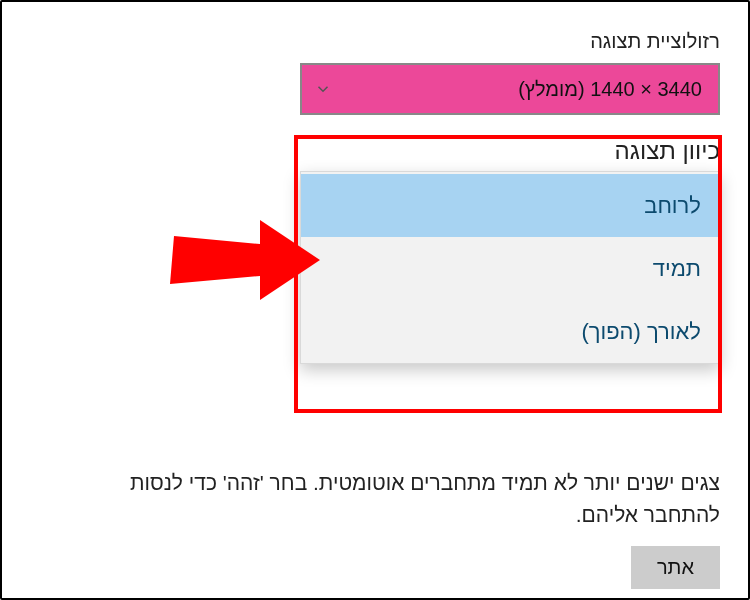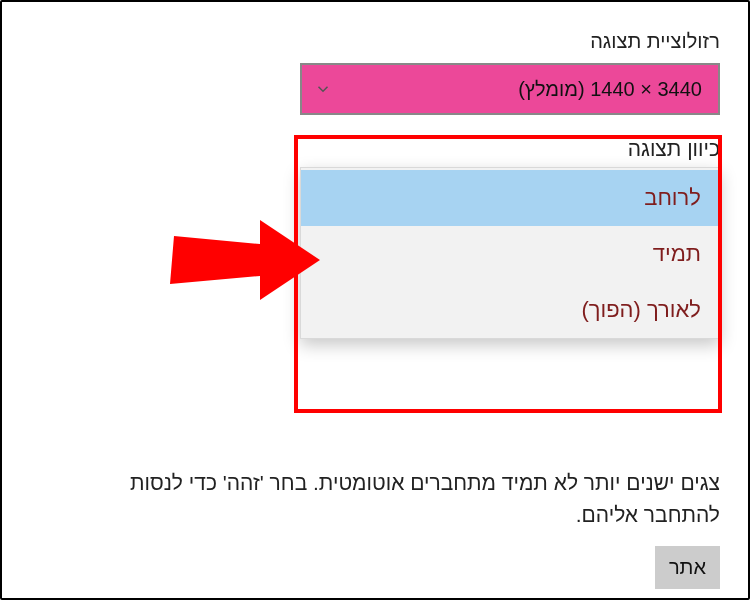--- a/index.html
+++ b/index.html
@@ -71,43 +71,43 @@
     top: 133px;
     right: 26px;
     width: 428px;
     height: 278px;
     border: 4px solid #ff0000;
     pointer-events: none;
     box-sizing: border-box;
   }
 
   .orientation-label {
-    font-size: 21px;
+    font-size: 24px;
     color: #222;
     padding: 2px 0 6px 0;
     text-align: right;
   }
 
   .dropdown-list {
     width: 420px;
     background: #f2f2f2;
     border: 1px solid #d9d9d9;
     box-shadow: 0 6px 16px rgba(0,0,0,0.22);
     box-sizing: border-box;
     display: flex;
     flex-direction: column;
     padding-top: 2px;
   }
   .dropdown-item {
-    height: 56px;
+    height: 63px;
     display: flex;
     align-items: center;
     padding: 0 18px;
     font-size: 22px;
-    color: #7f1d1d;
+    color: #0c4a6e;
     cursor: pointer;
     text-align: right;
   }
   .dropdown-item.selected {
     background: #a7d3f2;
   }
 
   .footer {
     position: absolute;
     bottom: 9px;
@@ -120,21 +120,21 @@
     color: #222;
     line-height: 1.55;
     margin-bottom: 14px;
     max-width: 640px;
   }
   .locate-btn {
     display: inline-block;
     background: #cccccc;
     color: #111;
     font-size: 20px;
-    padding: 10px 14px;
+    padding: 10px 26px;
     border: none;
     cursor: pointer;
     text-align: left;
     margin-left: 8px;
   }
 
   
   .arrow-wrap {
     position: absolute;
     top: 200px;

